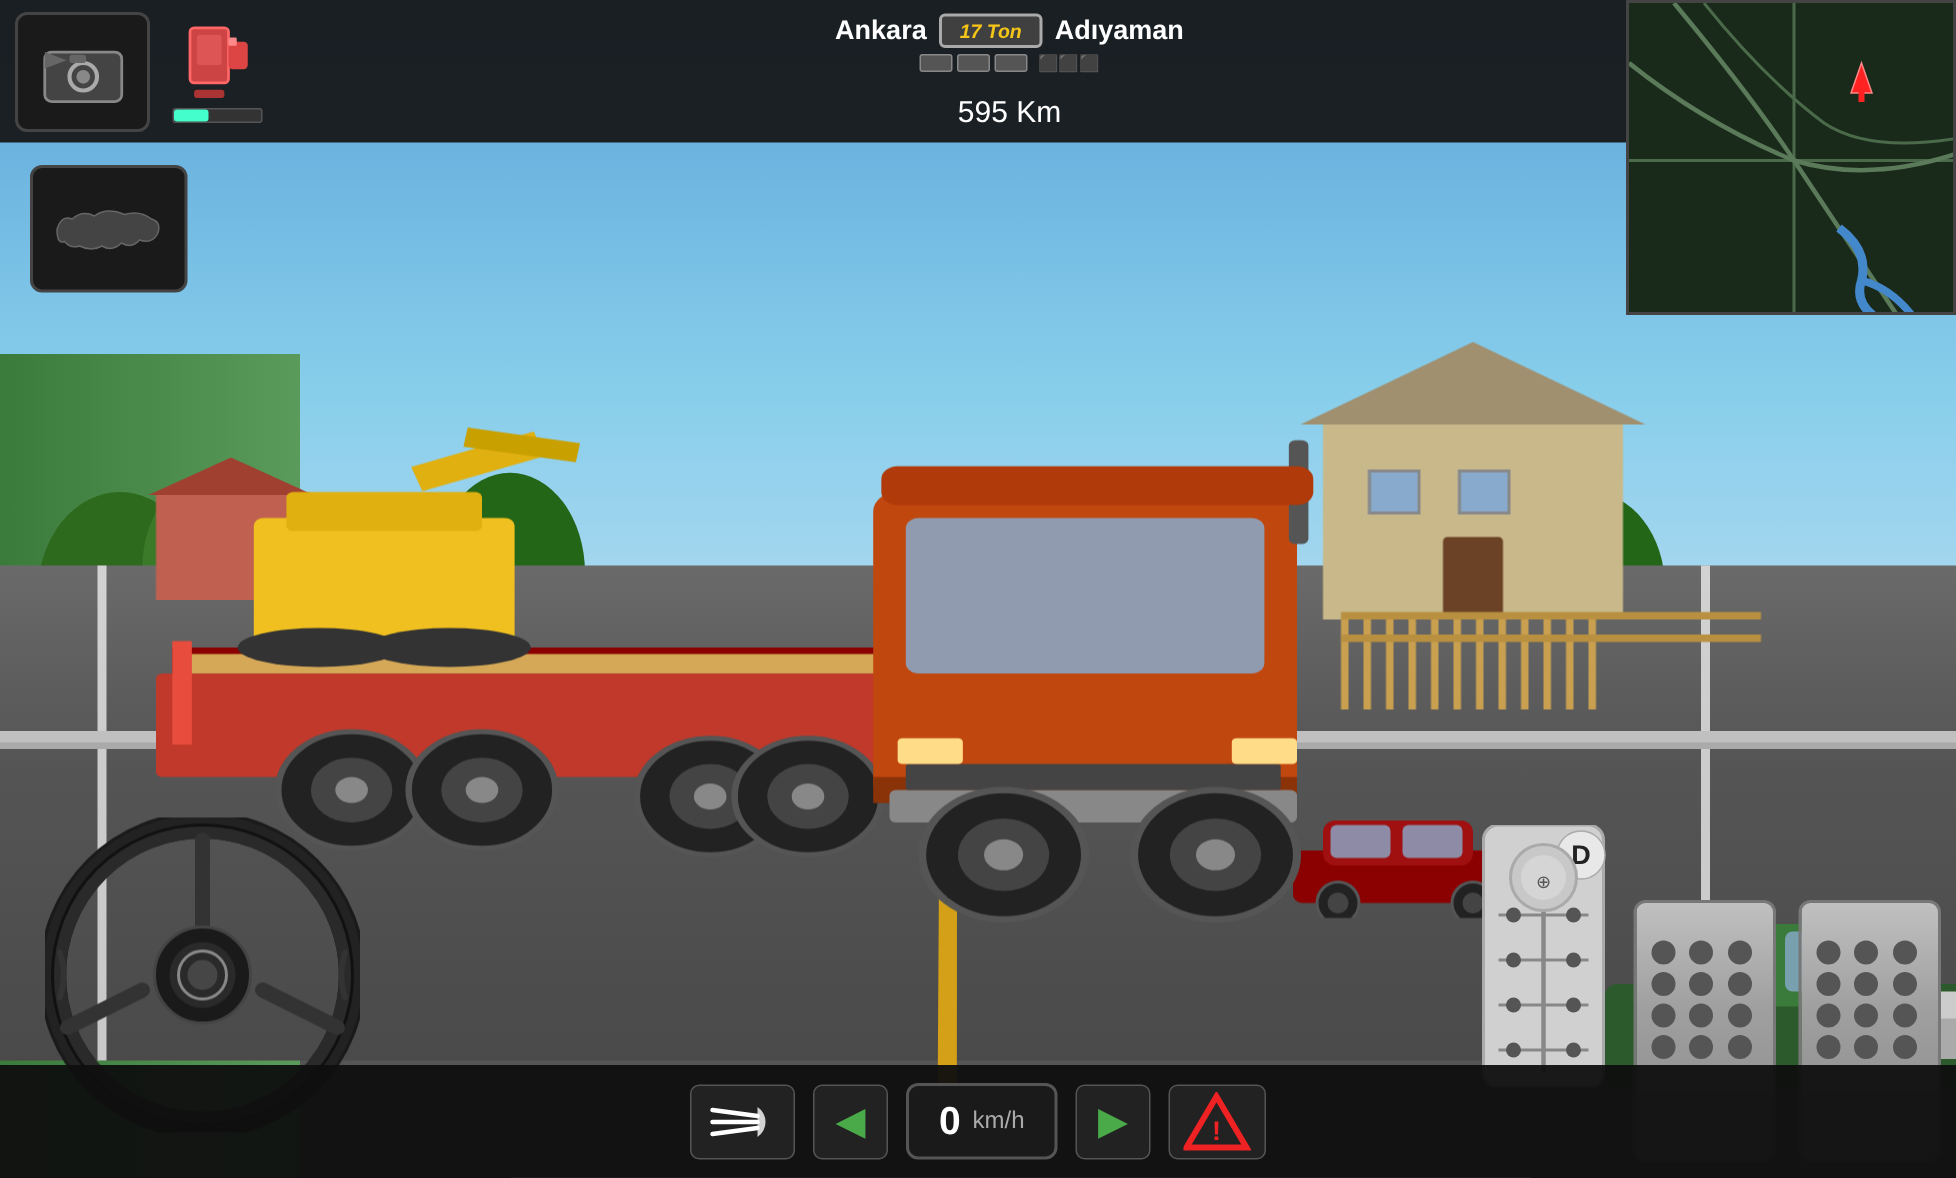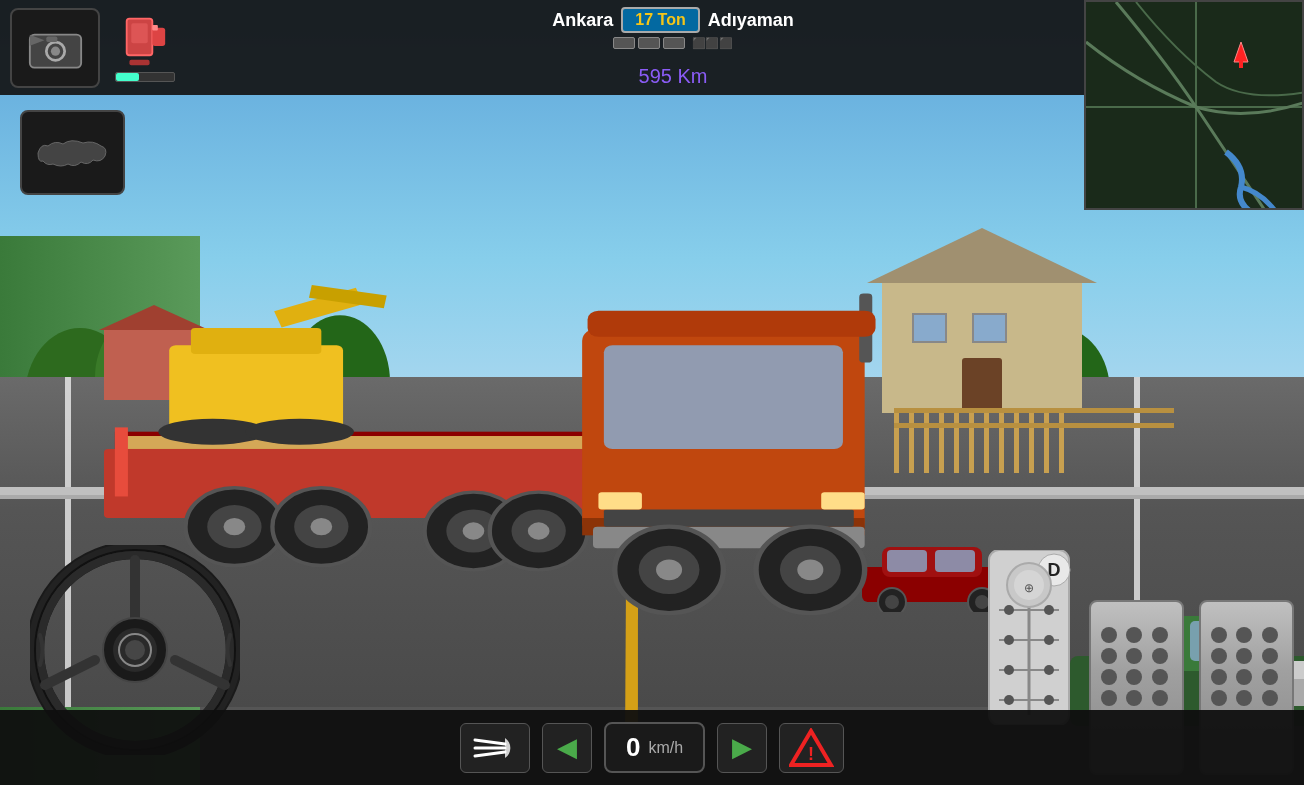--- a/index.html
+++ b/index.html
@@ -98,42 +98,43 @@
       display: flex;
       align-items: center;
       gap: 8px;
     }
     .city-name {
       color: #fff;
       font-size: 18px;
       font-weight: bold;
     }
     .cargo-badge {
-      background: #0369a1;
+      background: #404040;
       color: #f5c518;
-      font-size: 16px;
+      font-size: 13px;
       font-weight: bold;
       padding: 2px 12px;
       border-radius: 4px;
       border: 2px solid #aaa;
+      font-style: italic;
     }
     .trailer-icons {
       display: flex;
       gap: 3px;
       margin-top: 4px;
     }
     .trailer-icon-box {
       width: 22px;
       height: 12px;
       border: 1px solid #888;
       background: #555;
       border-radius: 2px;
     }
     .distance-text {
-      color: #8b5cf6;
+      color: #ffffff;
       font-size: 20px;
       margin-top: 15px;
     }
 
     
     .cargo-section {
       display: flex;
       flex-direction: column;
       margin-right: 20px;
       flex-shrink: 0;

